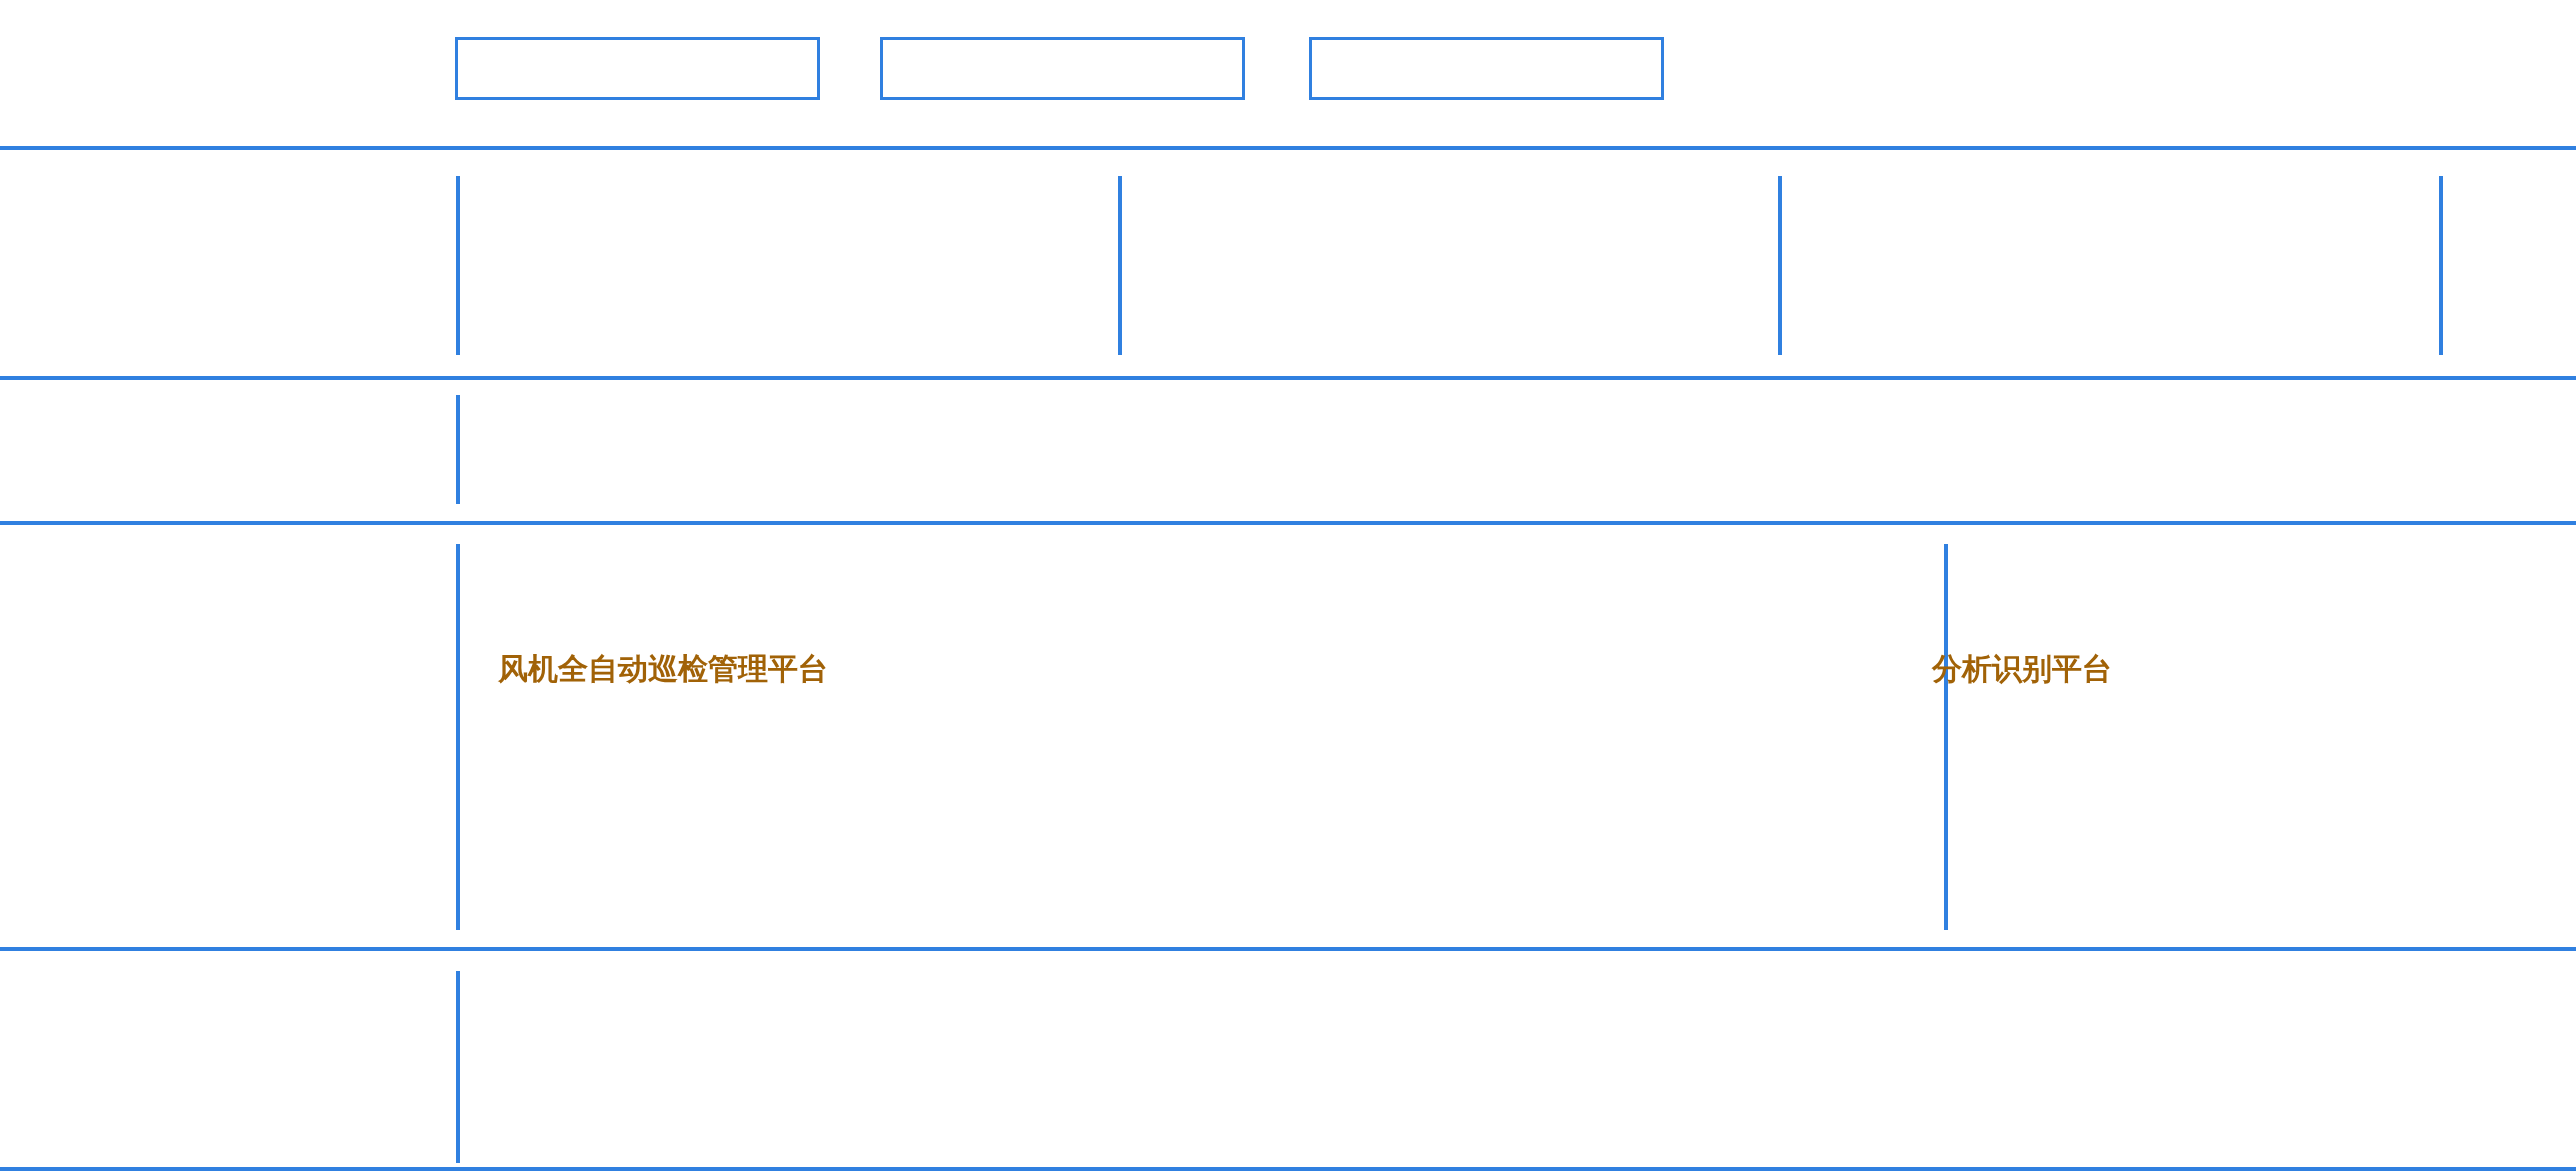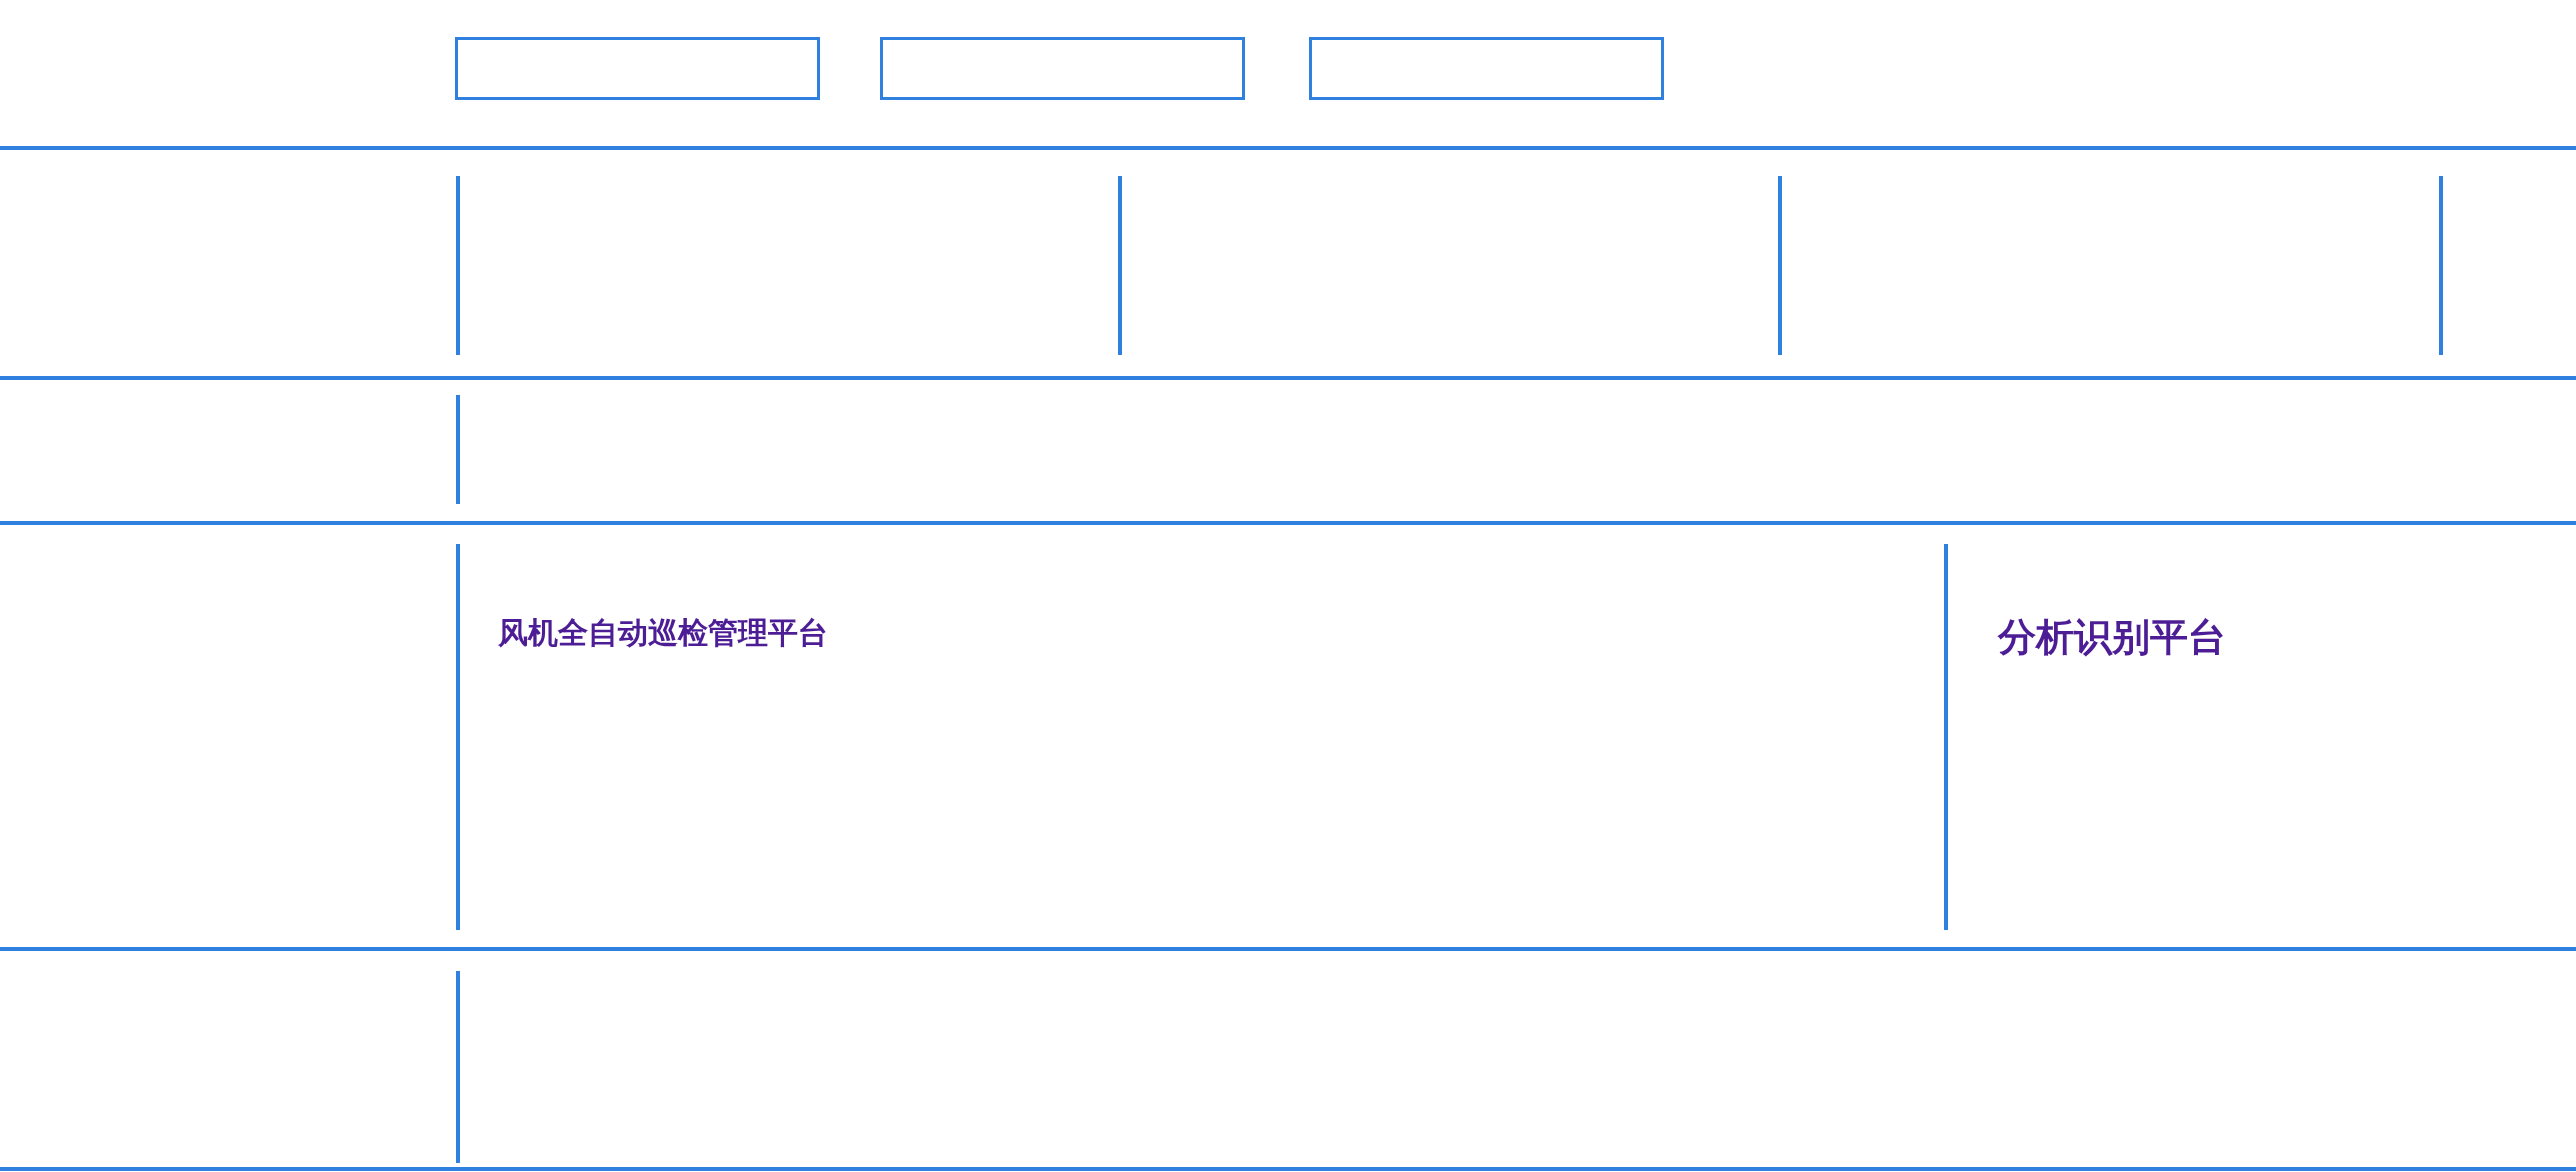--- a/index.html
+++ b/index.html
@@ -32,25 +32,26 @@
     background: #3080E0;
   }
   .box {
     position: absolute;
     background: #ffffff;
     border: 3.6px solid #3080E0;
     box-sizing: border-box;
   }
   .label {
     position: absolute;
-    color: #4c1d95;
+    color: #a16207;
     font-weight: bold;
     white-space: nowrap;
     line-height: 1;
     letter-spacing: 0px;
+    margin-top: 36px;
   }
 
   
 
   
   #box-1 { left: 455px;  top: 37px;  width: 365px;  height: 63px; }
   #box-2 { left: 880px; top: 37px;  width: 365px;  height: 63px; }
   #box-3 { left: 1309px; top: 37px;  width: 355px;  height: 63px; }
 
   
@@ -71,21 +72,21 @@
 
   
   #vsep-r4-1 { left: 456px;  top: 544px; height: 386px; }
   #vsep-r4-2 { left: 1944px; top: 544px; height: 386px; }
 
   
   #vsep-r5-1 { left: 456px;  top: 971px; height: 192px; }
 
   
   #heading-inspection { left: 498px;  top: 618px; font-size: 30px; }
-  #heading-analysis   { left: 1998px; top: 618px; font-size: 38px; }
+  #heading-analysis   { left: 1932px; top: 618px; font-size: 30px; }
 </style>
 </head>
 <body>
 
 <div id="page">
 
   <div id="box-1" class="box">
     <span></span>
   </div>
 

